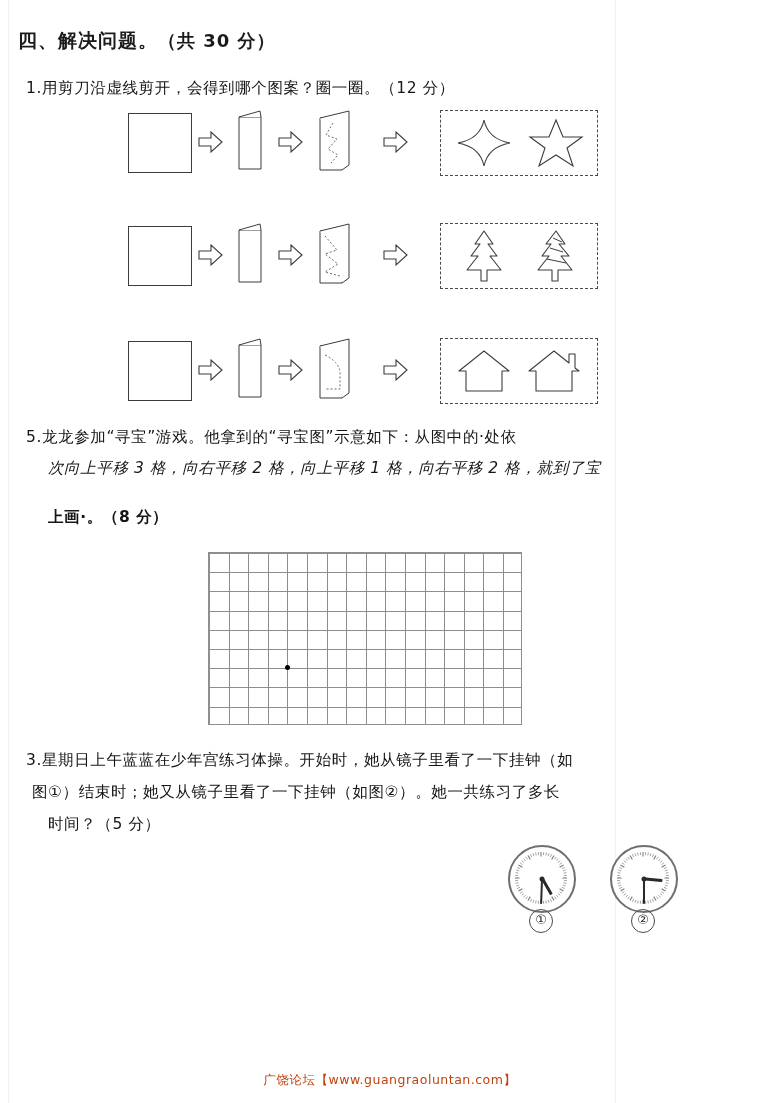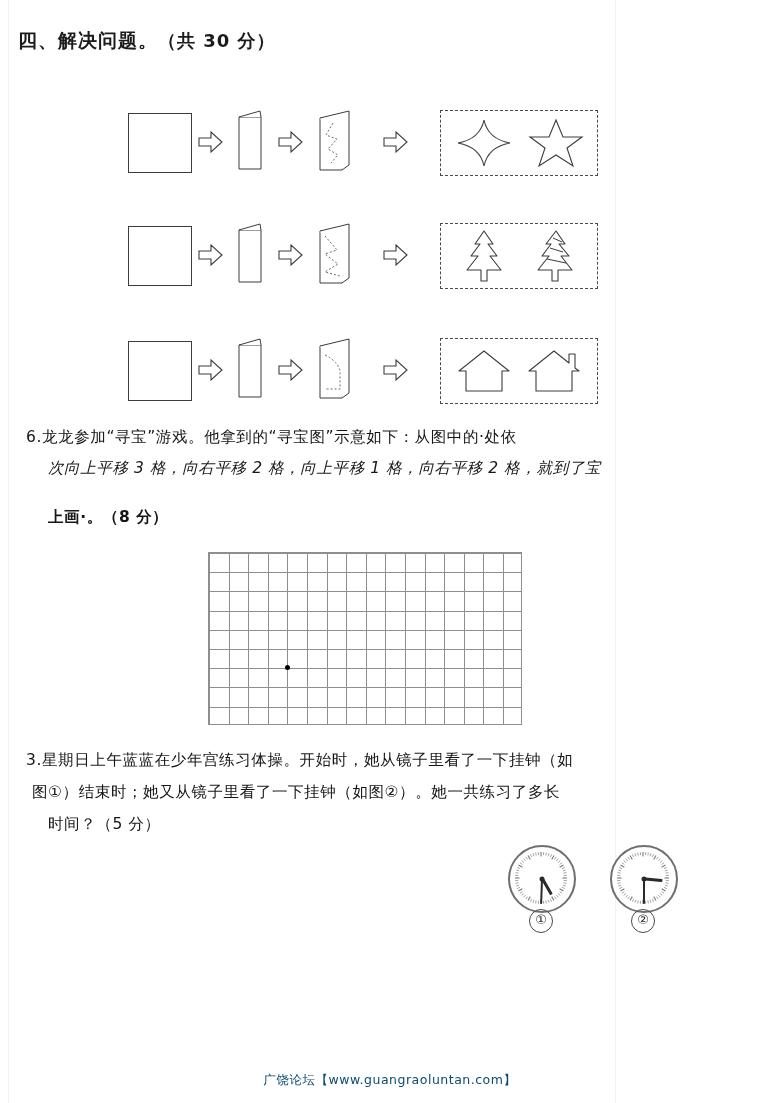--- a/index.html
+++ b/index.html
@@ -103,39 +103,40 @@
   .clock-label{
     position:absolute;
     width:22px;height:22px;line-height:20px;
     border-radius:50%;border:1.3px solid #4a4a4a;
     text-align:center;font-size:13px;color:#2a2a2a;
   }
 
   
   .watermark{
     position:absolute;left:0;top:1072px;width:780px;
-    text-align:center;font-size:12.5px;color:#0c4a6e;
+    text-align:center;font-size:12.5px;color:#c2410c;
     letter-spacing:0.5px;
     white-space:nowrap;
   }
   .page-edge-l{position:absolute;left:8px;top:0;width:1px;height:1103px;background:#f2f2f2;}
   .page-edge-r{position:absolute;right:8px;top:0;width:1px;height:1103px;background:#f2f2f2;}
 </style>
 </head>
 <body>
 
 <div class="page">
 
   <div class="page-edge-l"></div>
   <div class="page-edge-r"></div>
 
   <div class="section-title">
     <span>四、解决问题。</span><span class="pts">（共 30 分）</span>
   </div>
 
+  <div class="q-line q1-line">1.用剪刀沿虚线剪开，会得到哪个图案？圈一圈。（12 分）</div>
 
   <div class="fig-row row1">
     <div class="sq-paper" style="left:128px;top:8px;"></div>
     <svg class="arrow-ico" style="left:198px;top:26px;" viewBox="0 0 26 22">
       <path d="M1 7 h12 v-6 l11 10 l-11 10 v-6 h-12 z" fill="#fff" stroke="#3c3c3c" stroke-width="1.1"></path>
     </svg>
     <svg class="fold-step" style="left:231px;top:4px;width:36px;height:64px;" viewBox="0 0 36 64">
       <path d="M8 8 L30 8 L30 60 L8 60 Z" fill="#fff" stroke="#3c3c3c" stroke-width="1"></path>
       <path d="M8 8 L29 2 L30 8" fill="#fff" stroke="#3c3c3c" stroke-width="1"></path>
     </svg>
@@ -214,21 +215,21 @@
     <div class="dash-box" style="left:440px;top:5px;width:156px;height:64px;">
       <svg class="shape-slot" style="left:14px;top:8px;width:58px;height:48px;" viewBox="0 0 58 48">
         <path d="M29 4 L54 24 L47 24 L47 44 L11 44 L11 24 L4 24 Z" fill="#fff" stroke="#3c3c3c" stroke-width="1.1" stroke-linejoin="round"></path>
       </svg>
       <svg class="shape-slot" style="left:84px;top:8px;width:58px;height:48px;" viewBox="0 0 58 48">
         <path d="M29 4 L44 16 L44 7 L50 7 L50 21 L54 24 L47 24 L47 44 L11 44 L11 24 L4 24 Z" fill="#fff" stroke="#3c3c3c" stroke-width="1.1" stroke-linejoin="round"></path>
       </svg>
     </div>
   </div>
 
-  <div class="q-line q2-l1">6.龙龙参加“寻宝”游戏。他拿到的“寻宝图”示意如下：从图中的·处依</div>
+  <div class="q-line q2-l1">5.龙龙参加“寻宝”游戏。他拿到的“寻宝图”示意如下：从图中的·处依</div>
   <div class="q-line q2-l2">次向上平移 3 格，向右平移 2 格，向上平移 1 格，向右平移 2 格，就到了宝</div>
   <div class="q-line q2-l4">上画·。（8 分）</div>
 
   <div class="grid-wrap">
     <div class="treasure-dot" id="start-dot" style="left: 75.5px; top: 111.5px;"></div>
   </div>
 
   <div class="q-line q3-l1">3.星期日上午蓝蓝在少年宫练习体操。开始时，她从镜子里看了一下挂钟（如</div>
   <div class="q-line q3-l2">图①）结束时；她又从镜子里看了一下挂钟（如图②）。她一共练习了多长</div>
   <div class="q-line q3-l3">时间？（5 分）</div>

